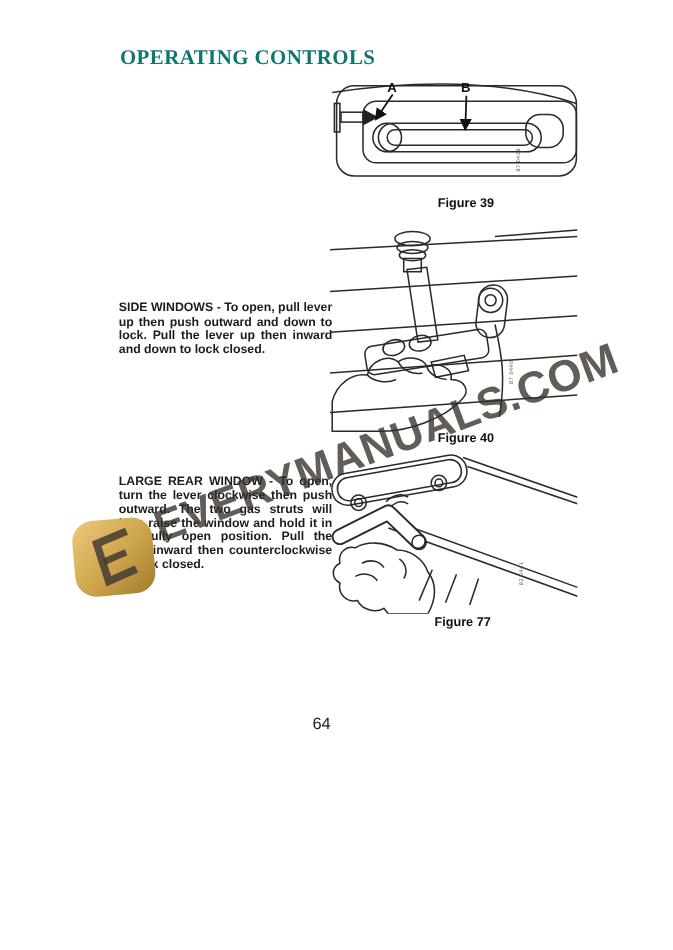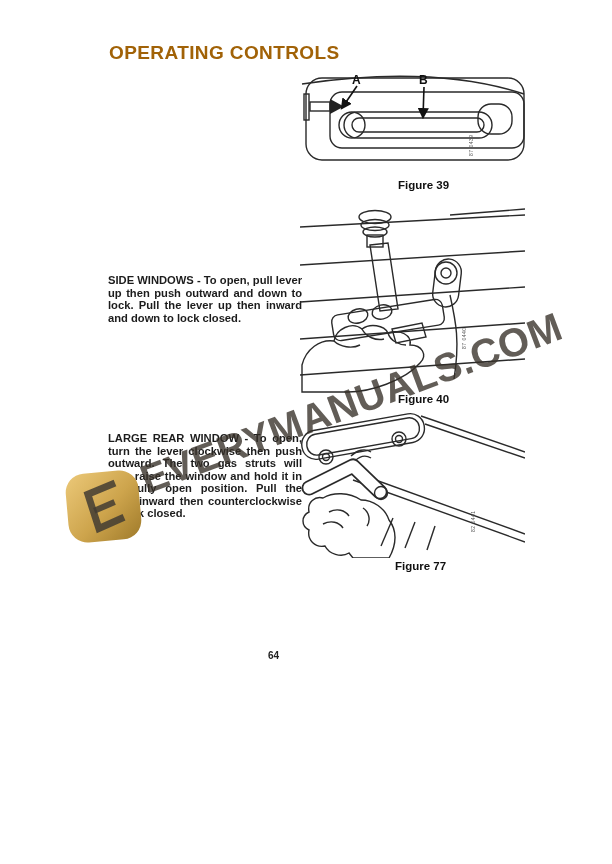--- a/index.html
+++ b/index.html
@@ -1,33 +1,33 @@
 <!DOCTYPE html>
 <html><head>
 <meta charset="utf-8">
 <style>
   html,body{margin:0;padding:0;background:#e9e9e9;}
   .page{position:relative;width:612px;height:864px;background:#ffffff;overflow:hidden;
         font-family:"Liberation Sans",sans-serif;color:#1b1b1b;margin:0 auto;}
   .heading{position:absolute;left:109px;top:42px;font-size:19px;font-weight:bold;
-           letter-spacing:.4px;color:#a16207;}
+           letter-spacing:.4px;color:#0f766e;font-family:Liberation Serif, serif;}
   .para{position:absolute;left:108px;width:194px;text-align:justify;font-size:11.2px;
         line-height:12.5px;font-weight:bold;color:#1c1c1c;}
   .p1{top:78px;}
   .p2{top:263px;}
   .p3{top:421px;}
   .fig{position:absolute;}
   .fig39{left:300px;top:68px;}
   .fig40{left:300px;top:197px;}
   .fig41{left:293px;top:412px;}
   .caption{position:absolute;font-size:11.5px;font-weight:bold;color:#101010;padding-left:36px;}
   .cap39{left:362px;top:179px;}
   .cap40{left:362px;top:393px;}
   .cap41{left:359px;top:560px;}
-  .pageno{position:absolute;left:268px;top:650px;font-size:10px;font-weight:bold;color:#222;}
+  .pageno{position:absolute;left:284px;top:650px;font-size:15px;font-weight:normal;color:#222;}
   .wm-text{position:absolute;left:142px;top:459px;white-space:nowrap;line-height:44px;
            font-size:40px;font-weight:bold;letter-spacing:.5px;
            color:rgba(54,48,40,.78);transform:rotate(-20.5deg);transform-origin:0 50%;}
   .wm-logo{position:absolute;left:66px;top:471px;width:75px;height:71px;transform:rotate(-5deg);}
   svg{display:block;}
   .lineart{stroke:#2a2a2a;fill:none;stroke-width:1.4;}
 </style>
 </head>
 <body>
 

